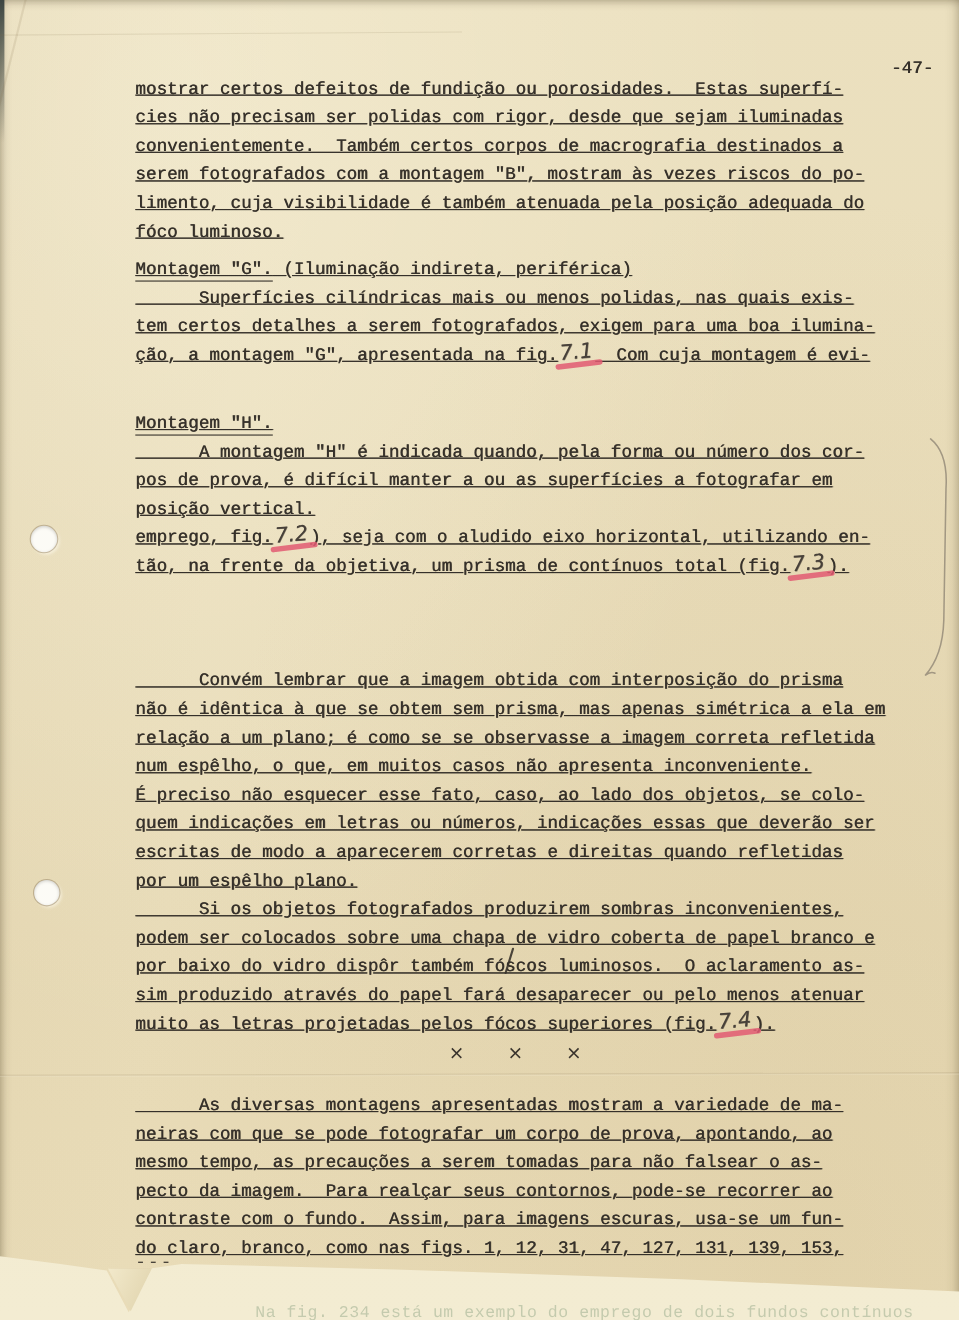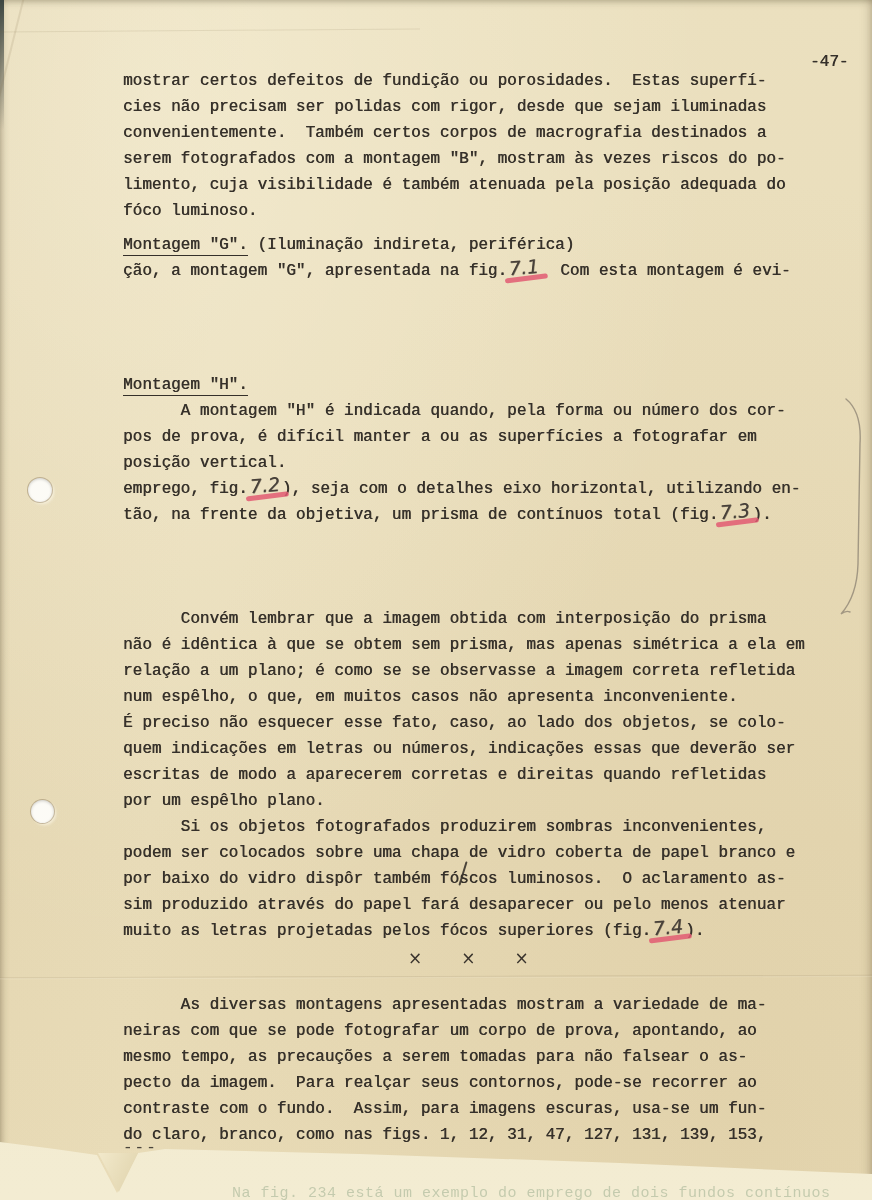--- a/index.html
+++ b/index.html
@@ -34,21 +34,21 @@
   .crease-tl{position:absolute;left:10px;top:-6px;width:2px;height:110px;
     background:rgba(125,104,68,.14);transform:rotate(14deg);}
   .crease-top{position:absolute;left:0;top:30px;width:420px;height:1px;
     background:rgba(130,110,75,.14);transform:rotate(-.4deg);}
 
   .page-number{position:absolute;left:810px;top:52px;font:16px/20px "Liberation Mono",monospace;
     text-shadow:.5px 0 0 currentColor;}
 
   .block{position:absolute;left:123px;}
   .tl{white-space:pre;font:16px/26px "Liberation Mono",monospace;letter-spacing:0;
-    text-shadow:.5px 0 .3px rgba(47,41,33,.85);}
+    text-shadow:.5px 0 .3px rgba(47,41,33,.85);text-decoration:underline;}
 
   .h-underline{border-bottom:1.6px solid #35302a;padding-bottom:1px;}
 
   
   .fig-ann{position:relative;display:inline-block;min-width:34px;text-align:center;
     font-family:"DejaVu Sans",sans-serif;font-style:italic;font-size:19px;line-height:16px;
     color:#474039;transform:rotate(-5deg) translateY(-1px);
     text-shadow:.4px .4px .5px rgba(60,52,44,.6);}
   .fig-ann::after{content:"";position:absolute;left:-3px;right:-6px;bottom:-6px;height:5px;
     background:#e25b72;opacity:.85;border-radius:3px;transform:rotate(-2deg);}
@@ -100,35 +100,37 @@
 serem fotografados com a montagem "B", mostram às vezes riscos do po-
 limento, cuja visibilidade é também atenuada pela posição adequada do
 fóco luminoso.</div>
     </div>
 
     <div class="block" style="top:232px">
       <div class="tl"><span class="h-underline">Montagem "G".</span><span> (Iluminação indireta, periférica)</span></div>
     </div>
 
     <div class="block" style="top:258px">
-      <div class="tl"><span>ção, a montagem "G", apresentada na fig.</span><span class="fig-ann">7.1</span><span>  Com esta montagem é evi-</span></div>
+      <div class="tl">      Superfícies cilíndricas mais ou menos polidas, nas quais exis-
+tem certos detalhes a serem fotografados, exigem para uma boa ilumina-</div>
+      <div class="tl"><span>ção, a montagem "G", apresentada na fig.</span><span class="fig-ann">7.1</span><span>  Com cuja montagem é evi-</span></div>
     </div>
 
     <div class="block" style="top:372px">
       <div class="tl"><span class="h-underline">Montagem "H".</span></div>
     </div>
 
     <div class="block" style="top:398px">
       <div class="tl">      A montagem "H" é indicada quando, pela forma ou número dos cor-
 pos de prova, é difícil manter a ou as superfícies a fotografar em
 posição vertical.</div>
     </div>
 
     <div class="block" style="top:476px">
-      <div class="tl"><span>emprego, fig.</span><span class="fig-ann">7.2</span><span>), seja com o detalhes eixo horizontal, utilizando en-</span></div>
+      <div class="tl"><span>emprego, fig.</span><span class="fig-ann">7.2</span><span>), seja com o aludido eixo horizontal, utilizando en-</span></div>
       <div class="tl"><span>tão, na frente da objetiva, um prisma de contínuos total (fig.</span><span class="fig-ann">7.3</span><span>).</span></div>
     </div>
 
     <div class="block" style="top:606px">
       <div class="tl">      Convém lembrar que a imagem obtida com interposição do prisma
 não é idêntica à que se obtem sem prisma, mas apenas simétrica a ela em
 relação a um plano; é como se se observasse a imagem correta refletida
 num espêlho, o que, em muitos casos não apresenta inconveniente.
 É preciso não esquecer esse fato, caso, ao lado dos objetos, se colo-
 quem indicações em letras ou números, indicações essas que deverão ser

